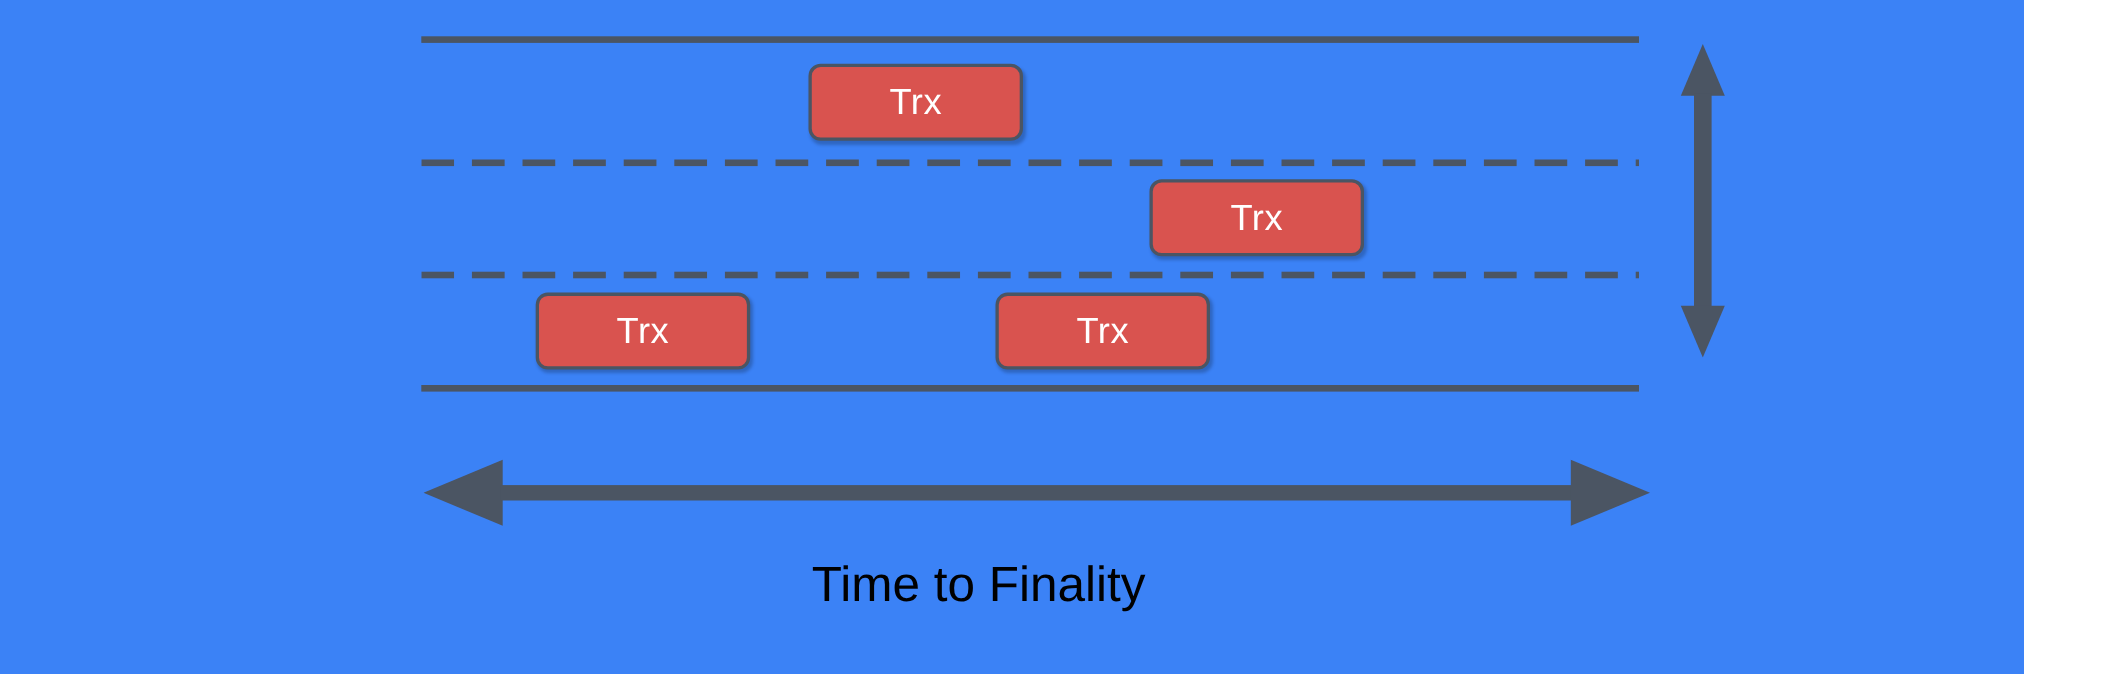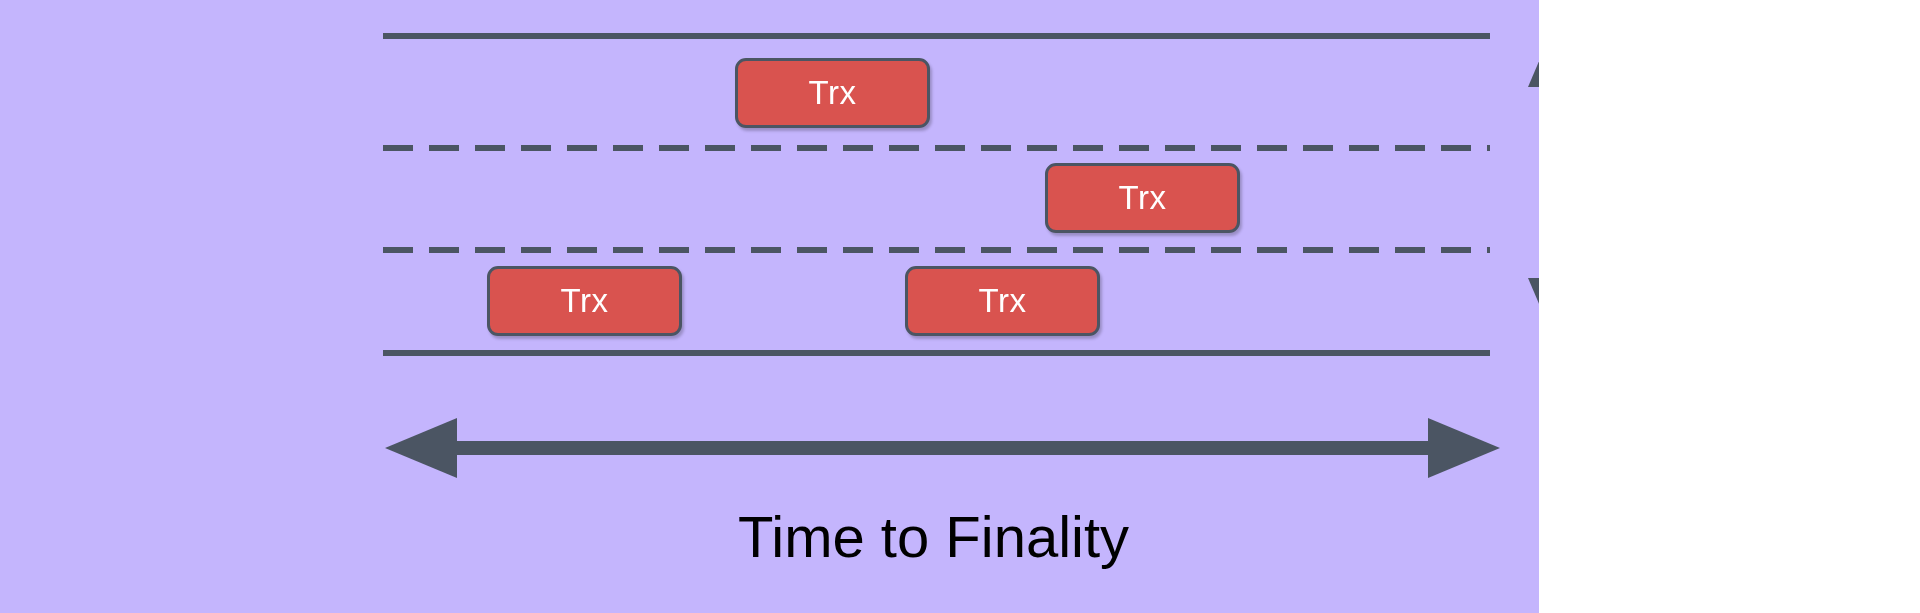--- a/index.html
+++ b/index.html
@@ -6,23 +6,23 @@
   html, body {
     margin: 0;
     padding: 0;
     background: #ffffff;
   }
   body {
     font-family: "Liberation Sans", sans-serif;
   }
   #canvas {
     position: relative;
-    width: 1539px;
+    width: 1840px;
     height: 613px;
-    background: #c4b5fd;
+    background: #3b82f6;
     overflow: hidden;
   }
 
   
   .lane-line {
     position: absolute;
     left: 383px;
     width: 1107px;
     height: 6px;
   }
@@ -84,21 +84,21 @@
     line-height: 1;
   }
   #throughput-label {
     left: 1583px;
     top: 148px;
     font-size: 57px;
   }
   #time-label {
     left: 738px;
     top: 508px;
-    font-size: 58px;
+    font-size: 45px;
   }
 </style>
 </head>
 <body>
 
 <div id="canvas">
 
   <div class="lane-line solid" id="lane-top"></div>
   <div class="lane-line dashed" id="lane-mid-1"></div>
   <div class="lane-line dashed" id="lane-mid-2"></div>

